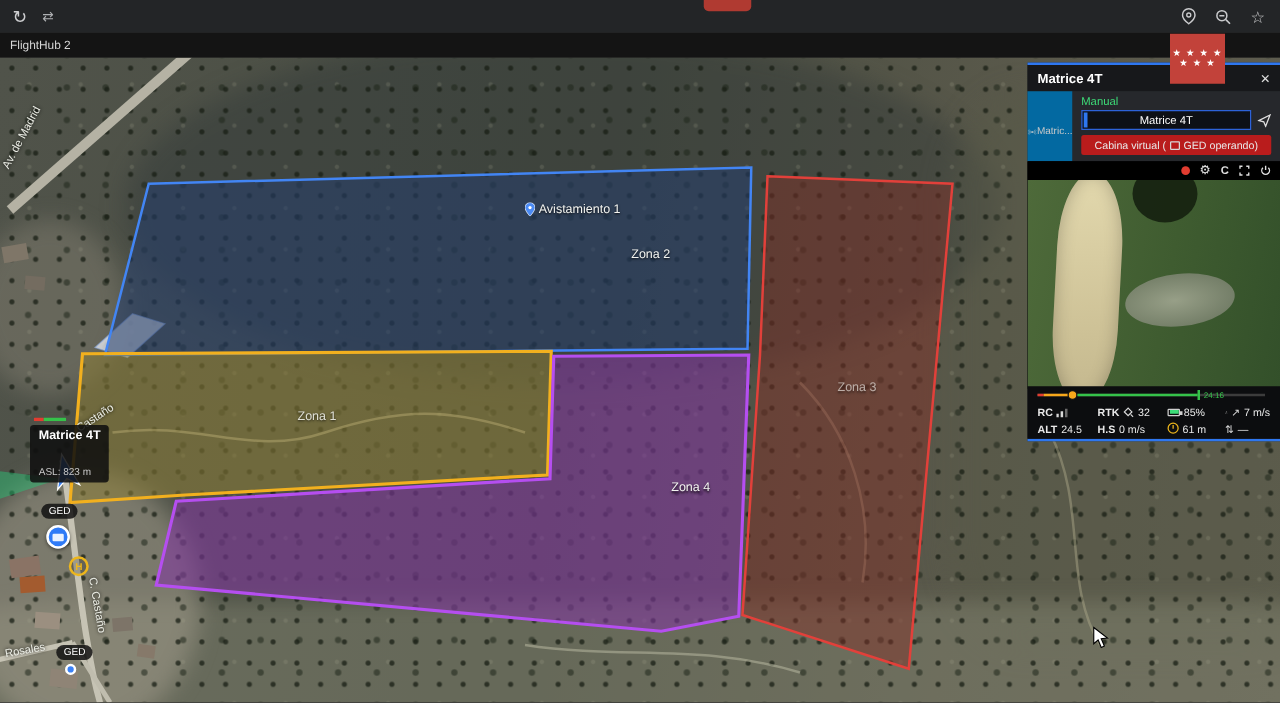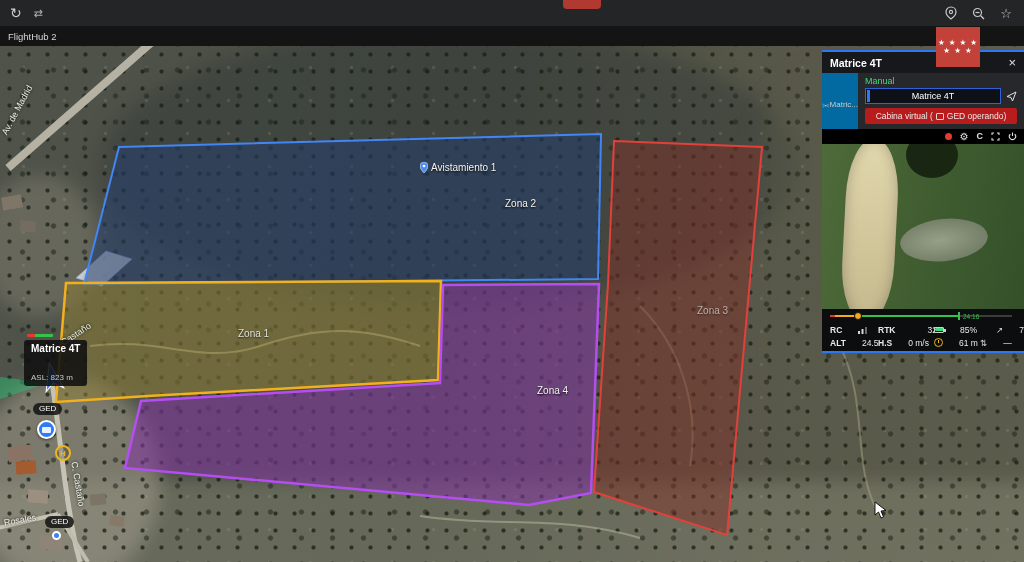--- a/index.html
+++ b/index.html
@@ -126,21 +126,21 @@
   .track { position:relative; height:9px; }
   .track .base { position:absolute; left:0; right:4px; top:3px; height:2px; background:#3c3c3c; }
   .track .seg-red { position:absolute; left:0; top:3px; width:5px; height:2px; background:#e23c30; }
   .track .seg-orange { position:absolute; left:5px; top:3px; width:22px; height:2px; background:#f7a81b; }
   .track .knob { position:absolute; left:24px; top:0; width:8px; height:8px;
     border-radius:50%; background:#f7a81b; border:1.5px solid #131313; }
   .track .seg-green { position:absolute; left:32px; top:3px; width:96px; height:2px; background:#35c24a; }
   .track .tick { position:absolute; left:128px; top:0; width:2px; height:8px; background:#35c24a; }
   .track .time { position:absolute; left:133px; top:1px; color:#35c24a; font-size:6.5px; }
   .stats { display:flex; flex-wrap:wrap; margin-top:2px; }
-  .cell { height:13px; display:flex; align-items:center; gap:16px; color:#e8e8e8; font-size:8.5px; white-space:nowrap; }
+  .cell { height:13px; display:flex; align-items:center; gap:3px; color:#e8e8e8; font-size:8.5px; white-space:nowrap; }
   .cell b { font-weight:bold; font-size:8.5px; }
   .c1 { width:48px; } .c2 { width:56px; } .c3 { width:46px; } .c4 { width:36px; }
   .batt { width:10px; height:6px; border:1px solid #cfcfcf; border-radius:1px; position:relative; }
   .batt::after { content:""; position:absolute; right:-2.5px; top:1px; width:1.5px; height:3px; background:#cfcfcf; }
   .batt::before { content:""; position:absolute; left:0.5px; top:0.5px; bottom:0.5px; width:7px; background:#3ddc78; }
   .clk { width:9px; height:9px; border:1.5px solid #edb61c; border-radius:50%; position:relative; }
   .clk::after { content:""; position:absolute; left:2.8px; top:1px; width:1px; height:3px; background:#edb61c; }
   .wind-arrow { color:#d8d8d8; }
   .updown { color:#d8d8d8; font-size:8.5px; }
 </style>
@@ -212,21 +212,21 @@
   <div class="poi">
     <svg width="8" height="11" viewBox="0 0 8 11">
       <path d="M4 0 C6.2 0 8 1.8 8 4 C8 6.8 4 11 4 11 C4 11 0 6.8 0 4 C0 1.8 1.8 0 4 0 Z" fill="#4b8bf5" stroke="#fff" stroke-width="0.6"></path>
       <circle cx="4" cy="4" r="1.3" fill="#fff"></circle>
     </svg>
     <span class="zlabel" style="position:static;">Avistamiento 1</span>
   </div>
   <span class="zlabel" style="left:465px; top:152px;margin-left:40px;">Zona 2</span>
   <span class="zlabel" style="left:238px; top:282px; opacity:.85;">Zona 1</span>
   <span class="zlabel" style="left:537px; top:339px;">Zona 4</span>
-  <span class="zlabel" style="left:697px; top:259px; opacity:.6;">Zona 3</span>
+  <span class="zlabel" style="left:670px; top:259px; opacity:.6;">Zona 3</span>
 
   <span class="street" style="left:17px; top:64px; transform:translate(-50%,-50%) rotate(-62deg);">Av. de Madrid</span>
   <span class="street" style="left:76px; top:288px; transform:translate(-50%,-50%) rotate(-33deg);">Castaño</span>
   <span class="street" style="left:78px; top:438px; transform:translate(-50%,-50%) rotate(80deg);">C. Castaño</span>
   <span class="street" style="left:20px; top:474px; transform:translate(-50%,-50%) rotate(-10deg);">Rosales</span>
 
   <div class="minibar">
     <span class="r"></span>
       <span class="g"></span>
   </div>

